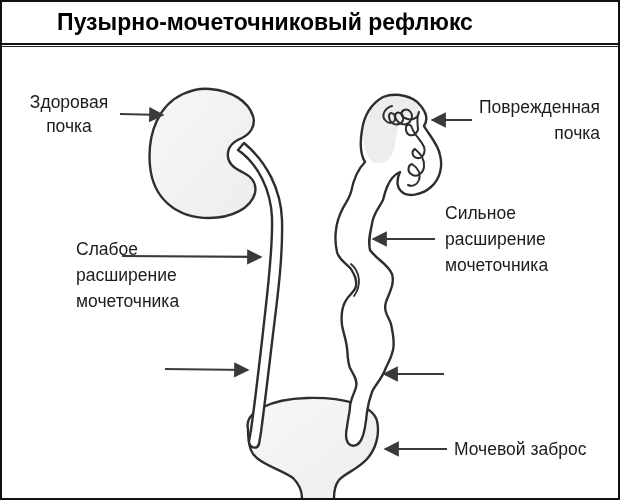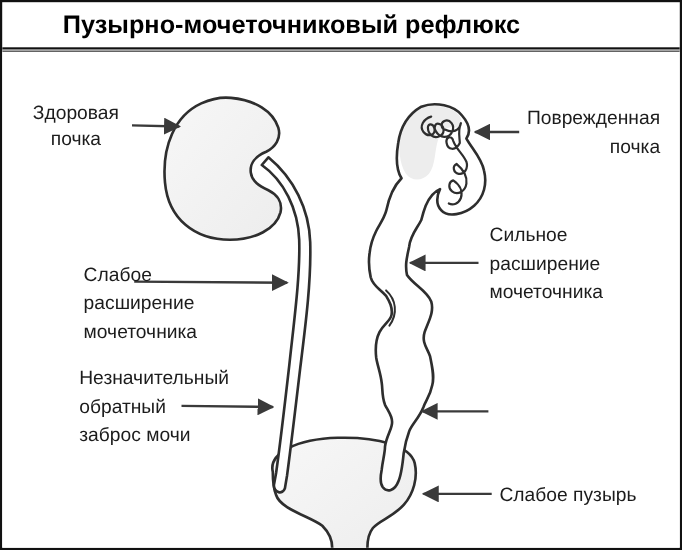--- a/index.html
+++ b/index.html
@@ -153,25 +153,22 @@
       <line class="arrow-line" x1="444" y1="372" x2="384" y2="372" marker-end="url(#ah)"></line>
       <line class="arrow-line" x1="447" y1="447" x2="385" y2="447" marker-end="url(#ah)"></line>
     </svg>
 
     <div style="position:absolute;left:0;top:-45px;width:620px;height:500px;">
       <div class="lbl lbl-healthy">Здоровая
 почка</div>
       <div class="lbl lbl-mild">Слабое
 расширение
 мочеточника</div>
-      <div class="lbl lbl-minor">Незначительный
-обратный
-заброс мочи</div>
       <div class="lbl lbl-damaged">Поврежденная
 почка</div>
       <div class="lbl lbl-severe">Сильное
 расширение
 мочеточника</div>
-      <div class="lbl lbl-bladder">Слабое пузырь</div>
+      <div class="lbl lbl-bladder">Мочевой заброс</div>
     </div>
 
   </div>
 </div>
 
 </body></html>

